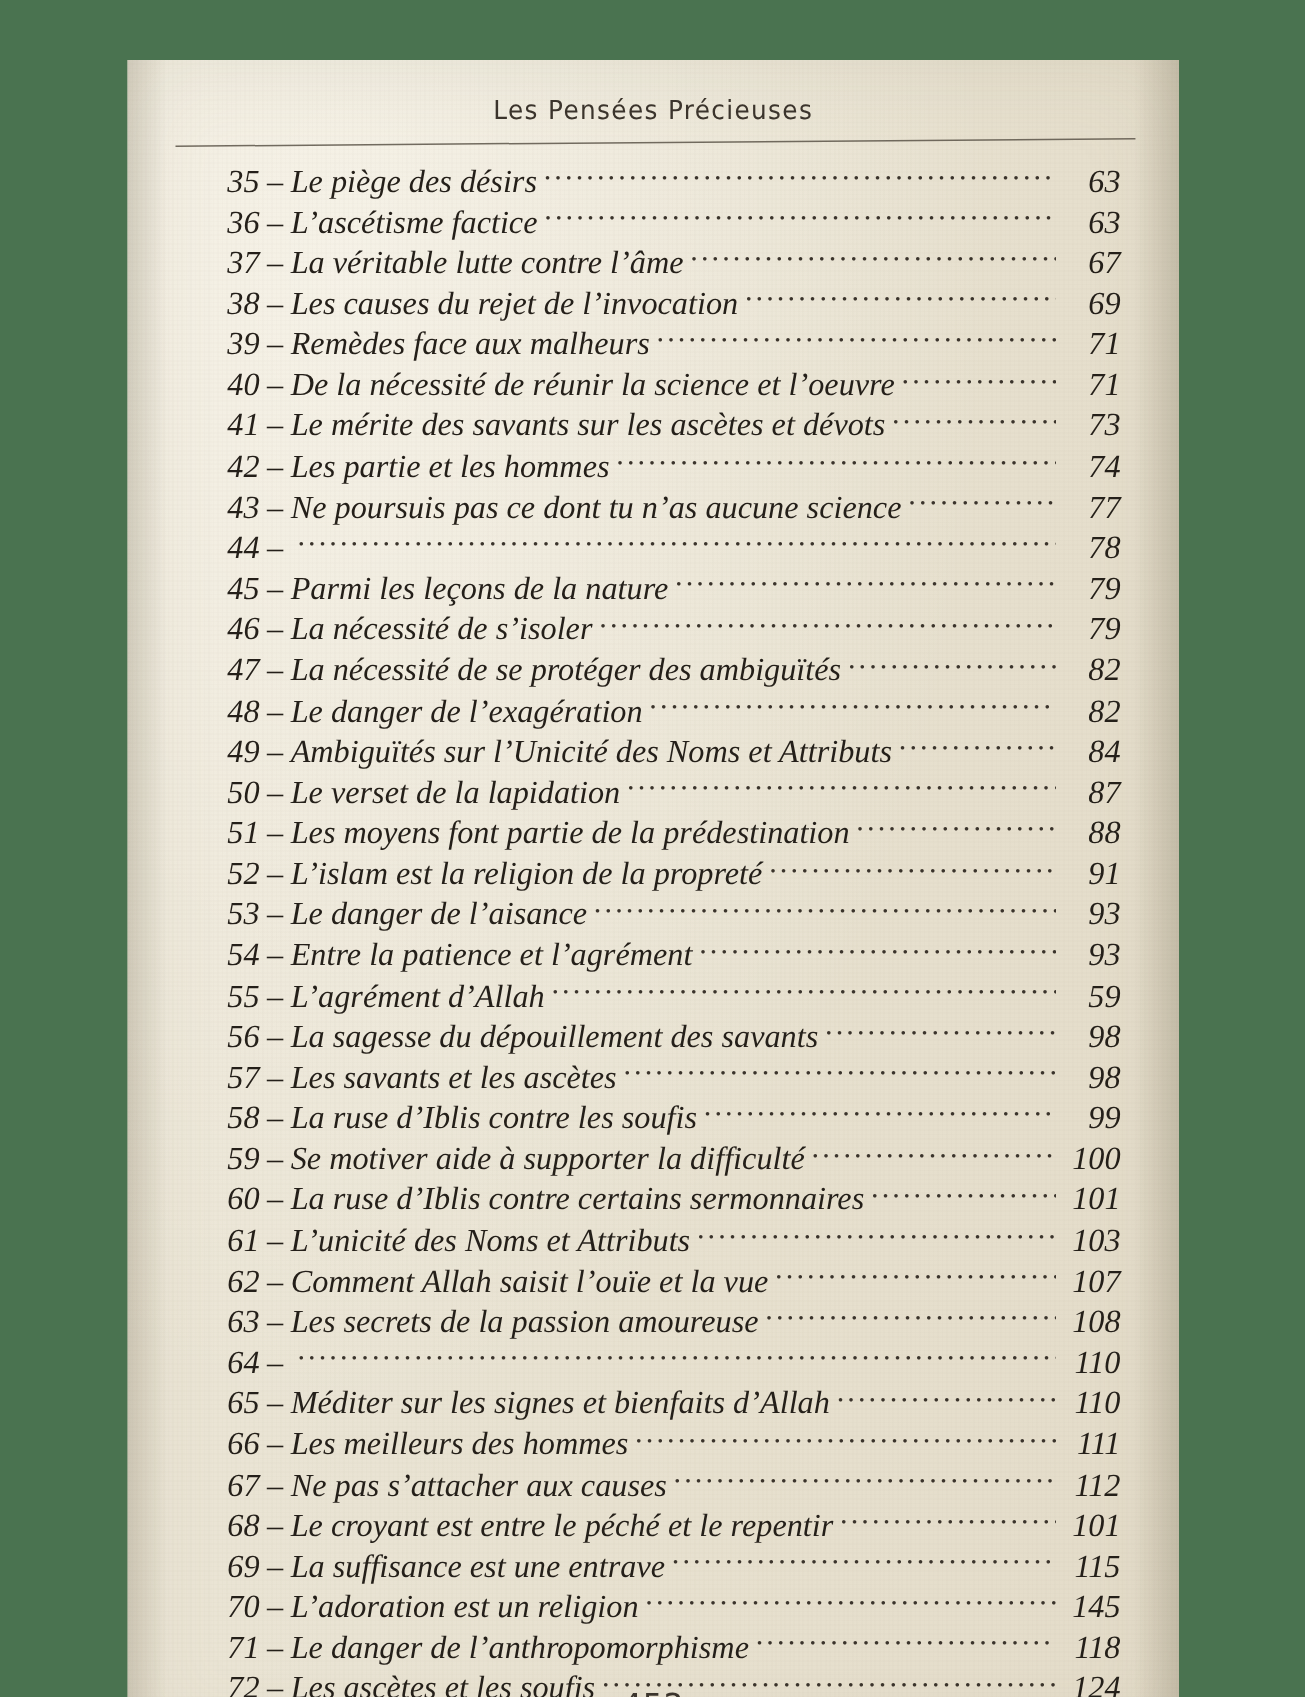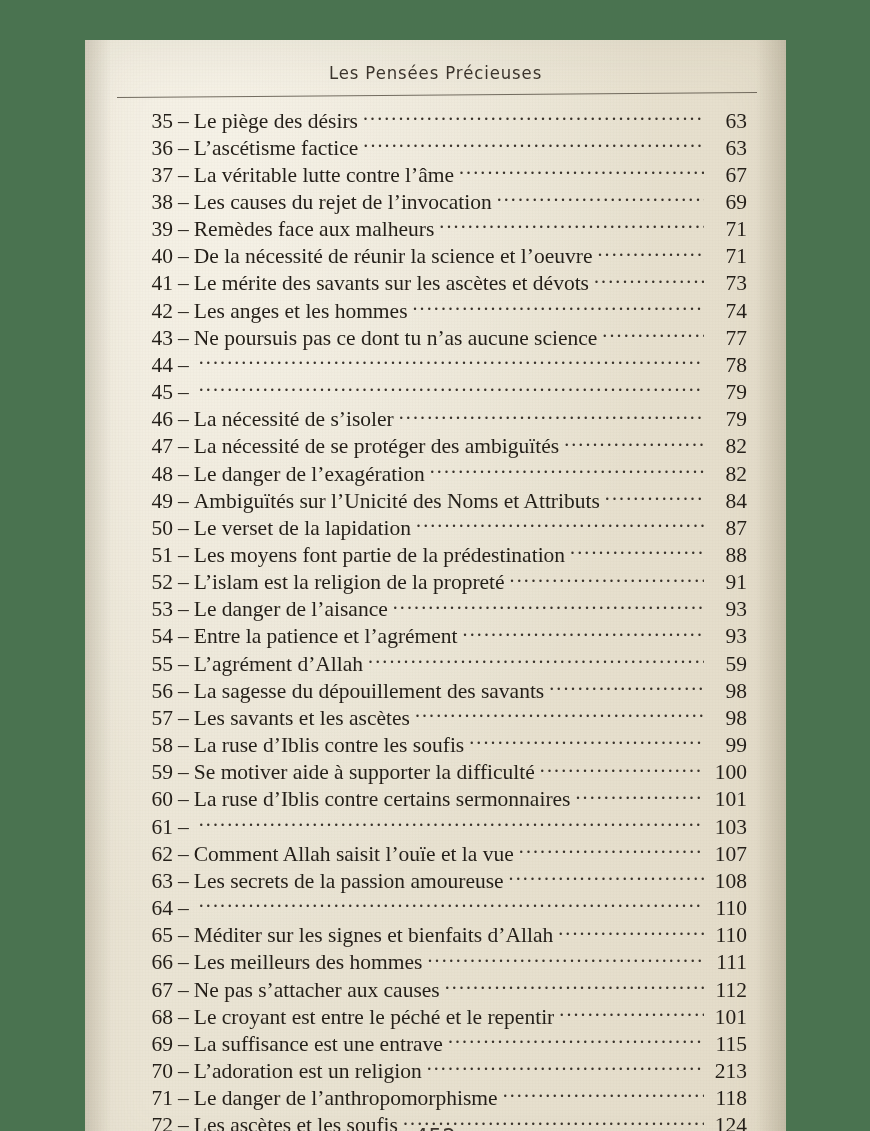--- a/index.html
+++ b/index.html
@@ -82,20 +82,21 @@
     top: 66px;
     width: 600px;
   }
   .toc-entry {
     display: flex;
     align-items: baseline;
     font-size: 21.5px;
     line-height: 23.65px;
     color: #241f19;
     white-space: nowrap;
+    font-style: italic;
   }
   .toc-num {
     flex: 0 0 auto;
     text-align: right;
     width: 26px;
   }
   .toc-dash {
     flex: 0 0 auto;
     padding: 0 5px;
   }
@@ -196,40 +197,41 @@
       <div class="toc-entry">
         <span class="toc-num">41</span>
         <span class="toc-dash">–</span>
         <span class="toc-title">Le mérite des savants sur les ascètes et dévots</span>
         <span class="toc-leader"></span>
         <span class="toc-page">73</span>
       </div>
       <div class="toc-entry">
         <span class="toc-num">42</span>
         <span class="toc-dash">–</span>
-        <span class="toc-title">Les anges et les hommes</span>
+        <span class="toc-title">Les partie et les hommes</span>
         <span class="toc-leader"></span>
         <span class="toc-page">74</span>
       </div>
       <div class="toc-entry">
         <span class="toc-num">43</span>
         <span class="toc-dash">–</span>
         <span class="toc-title">Ne poursuis pas ce dont tu n’as aucune science</span>
         <span class="toc-leader"></span>
         <span class="toc-page">77</span>
       </div>
       <div class="toc-entry">
         <span class="toc-num">44</span>
         <span class="toc-dash">–</span>
         <span class="toc-leader"></span>
         <span class="toc-page">78</span>
       </div>
       <div class="toc-entry">
         <span class="toc-num">45</span>
         <span class="toc-dash">–</span>
+        <span class="toc-title">Parmi les leçons de la nature</span>
         <span class="toc-leader"></span>
         <span class="toc-page">79</span>
       </div>
       <div class="toc-entry">
         <span class="toc-num">46</span>
         <span class="toc-dash">–</span>
         <span class="toc-title">La nécessité de s’isoler</span>
         <span class="toc-leader"></span>
         <span class="toc-page">79</span>
       </div>
@@ -327,20 +329,21 @@
       <div class="toc-entry">
         <span class="toc-num">60</span>
         <span class="toc-dash">–</span>
         <span class="toc-title">La ruse d’Iblis contre certains sermonnaires</span>
         <span class="toc-leader"></span>
         <span class="toc-page">101</span>
       </div>
       <div class="toc-entry">
         <span class="toc-num">61</span>
         <span class="toc-dash">–</span>
+        <span class="toc-title">L’unicité des Noms et Attributs</span>
         <span class="toc-leader"></span>
         <span class="toc-page">103</span>
       </div>
       <div class="toc-entry">
         <span class="toc-num">62</span>
         <span class="toc-dash">–</span>
         <span class="toc-title">Comment Allah saisit l’ouïe et la vue</span>
         <span class="toc-leader"></span>
         <span class="toc-page">107</span>
       </div>
@@ -390,21 +393,21 @@
         <span class="toc-dash">–</span>
         <span class="toc-title">La suffisance est une entrave</span>
         <span class="toc-leader"></span>
         <span class="toc-page">115</span>
       </div>
       <div class="toc-entry">
         <span class="toc-num">70</span>
         <span class="toc-dash">–</span>
         <span class="toc-title">L’adoration est un religion</span>
         <span class="toc-leader"></span>
-        <span class="toc-page">213</span>
+        <span class="toc-page">145</span>
       </div>
       <div class="toc-entry">
         <span class="toc-num">71</span>
         <span class="toc-dash">–</span>
         <span class="toc-title">Le danger de l’anthropomorphisme</span>
         <span class="toc-leader"></span>
         <span class="toc-page">118</span>
       </div>
       <div class="toc-entry">
         <span class="toc-num">72</span>

